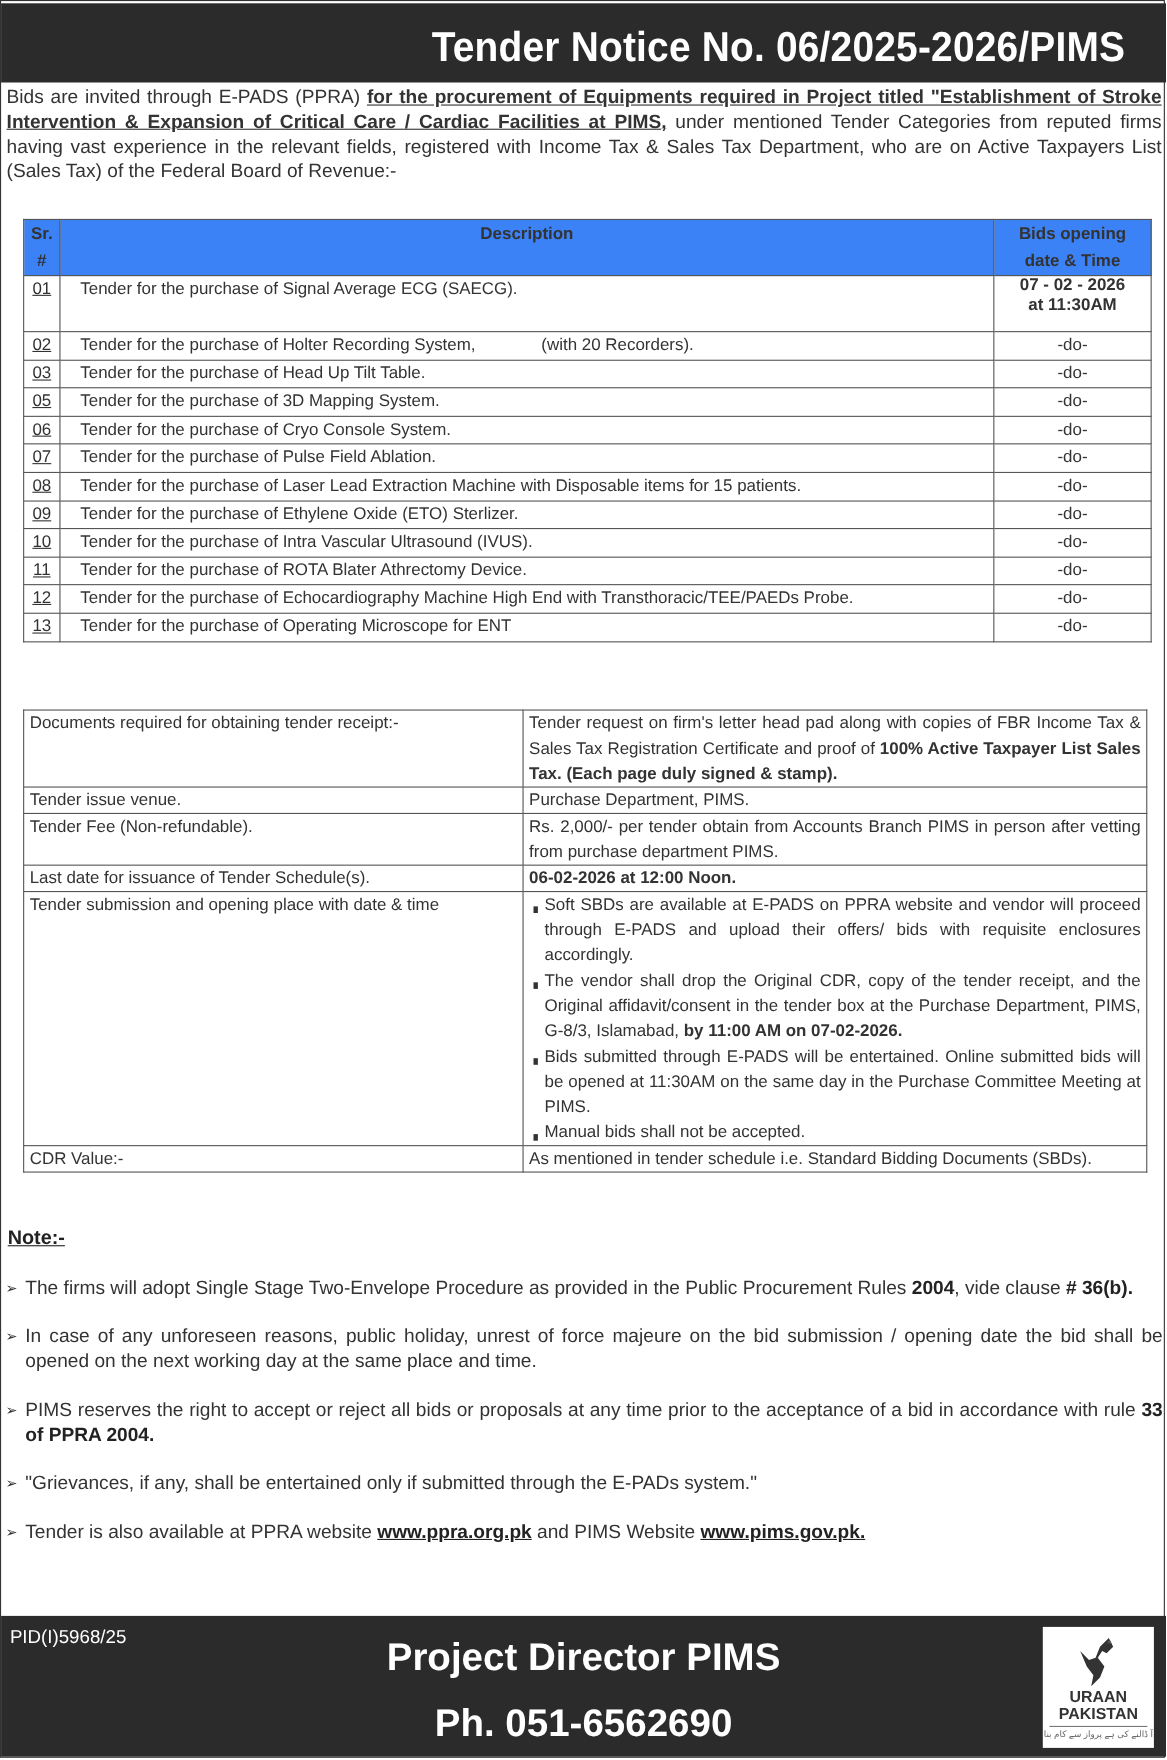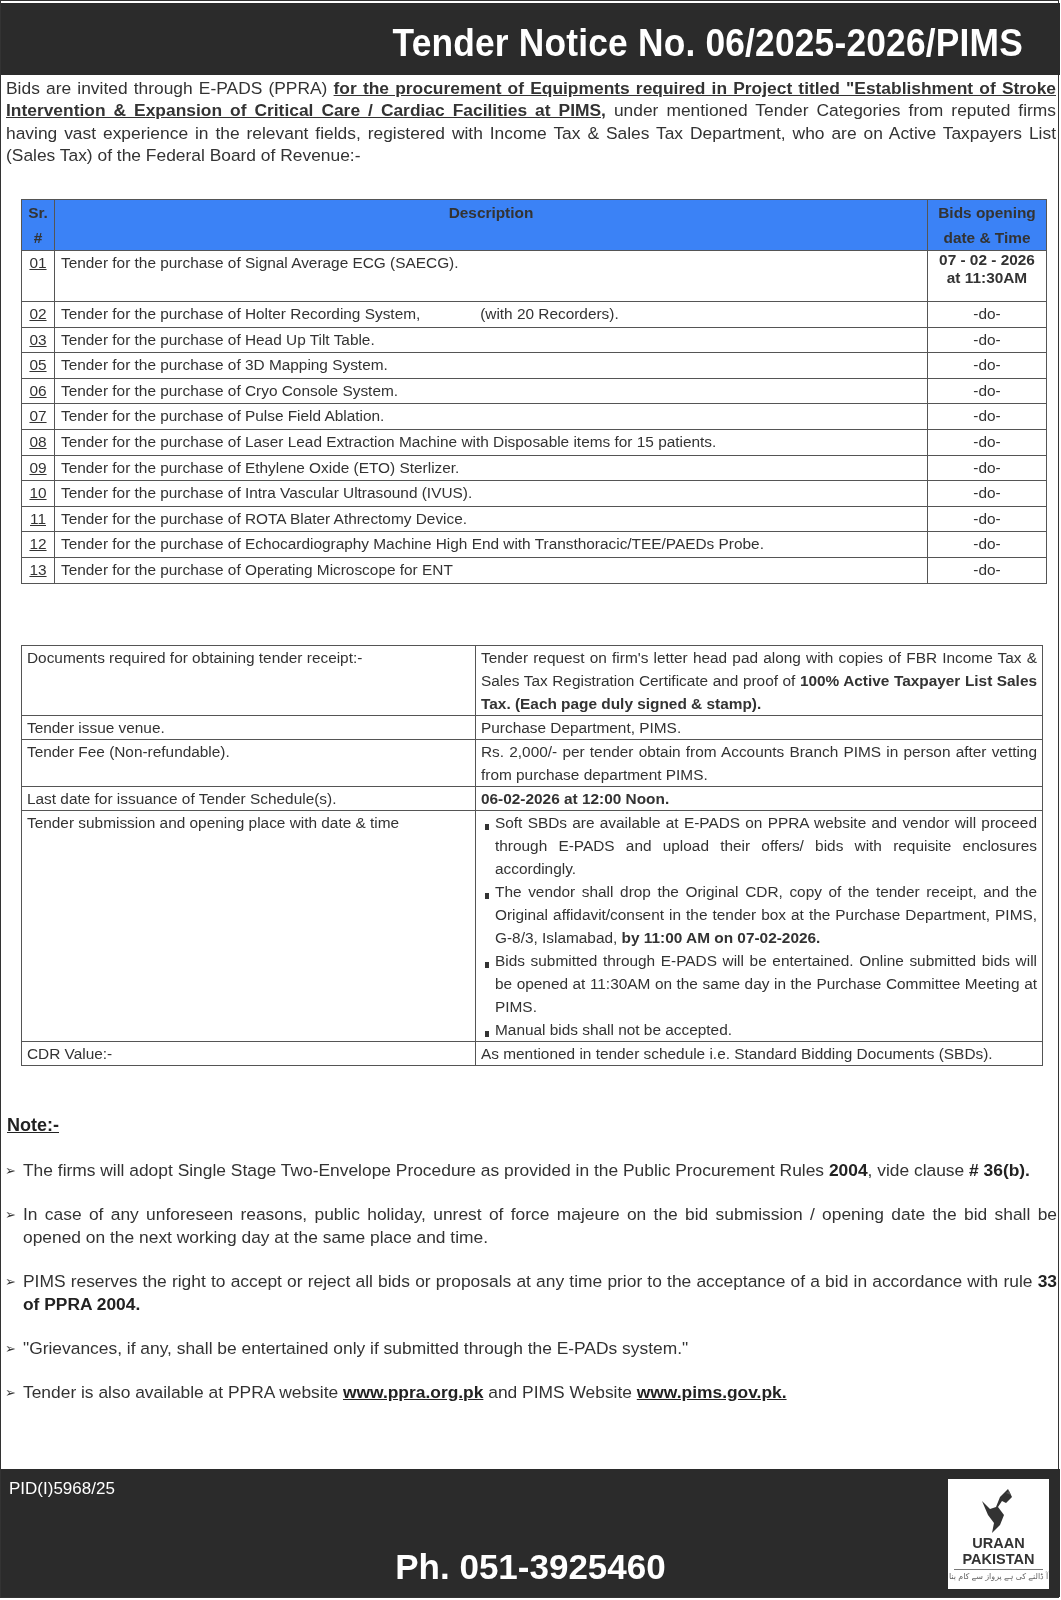--- a/index.html
+++ b/index.html
@@ -10,21 +10,21 @@
   .title-bar { position: absolute; left: 0; top: 2px; width: 1059px; height: 72px;
                background: #2b2b2b; color: #fff; text-align: right; }
   .title-bar h1 { margin: 0; font-size: 38px; font-weight: bold; line-height: 80px;
                   letter-spacing: 0.2px; transform: scaleX(0.93); }
   .intro { position: absolute; left: 5px; top: 76px; width: 1050px; font-size: 17.4px;
            line-height: 22.4px; text-align: justify; color: #333; }
   .intro .b { font-weight: bold; text-decoration: underline; }
 
   table { border-collapse: collapse; position: absolute; font-size: 15.4px; color: #333; }
   .items { left: 20px; top: 198px; width: 1026px; }
-  .items th, .items td { border: 1.5px solid #555; padding: 0 6px; }
+  .items th, .items td { border: 1.5px solid #555; padding: 0 18px; }
   .items th { background: #3b82f6; font-weight: bold; height: 50px; line-height: 25px; vertical-align: top; }
   .items td { height: 24.6px; line-height: 24px; vertical-align: top; }
   .items td.sr { width: 24px; text-align: center; padding: 0 4px; text-decoration: underline; }
   .items td.date { text-align: center; width: 106px; }
   .items td.date.bold { font-weight: bold; line-height: 18px; }
 
   .info { left: 20px; top: 644px; width: 1022px; }
   .info td { border: 1.5px solid #555; padding: 0 5px; vertical-align: top; line-height: 23px; }
   .info td.label { width: 443px; }
   .info td.val { text-align: justify; }
@@ -195,21 +195,22 @@
       <span>"Grievances, if any, shall be entertained only if submitted through the E-PADs system."</span>
     </div>
     <div class="note">
       <span class="arrow">➢</span>
       <span>Tender is also available at PPRA website </span><span class="link">www.ppra.org.pk</span><span> and PIMS Website </span><span class="link">www.pims.gov.pk.</span>
     </div>
   </div>
 
   <div class="footer">
     <div class="pid">PID(I)5968/25</div>
-    <div class="phone">Ph. 051-3925460</div>
+    <div class="director">Project Director PIMS</div>
+    <div class="phone">Ph. 051-6562690</div>
     <div class="logo">
       <svg class="bird" viewBox="0 0 40 50">
         <path d="M30 2 L34 10 L28 16 L24 14 L20 20 L26 28 L22 38 L14 46 L16 36 L10 28 L4 14 L12 22 L18 20 L22 10 Z" fill="#333"></path>
         <path d="M28 6 L31 4 L33 8 Z" fill="#555"></path>
       </svg>
       <div class="l1">URAAN</div>
       <div class="l2">PAKISTAN</div>
       <div class="rule"></div>
       <div class="urdu">آ ڈالنے کی ہے پرواز سے کام بنا</div>
     </div>

